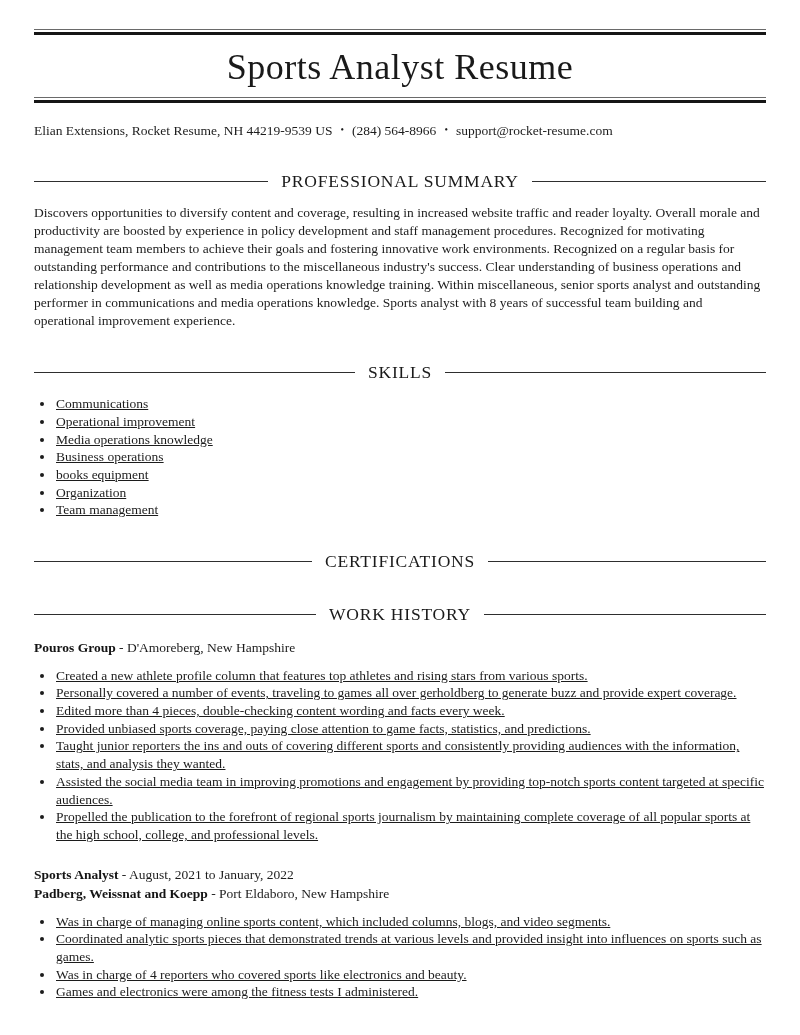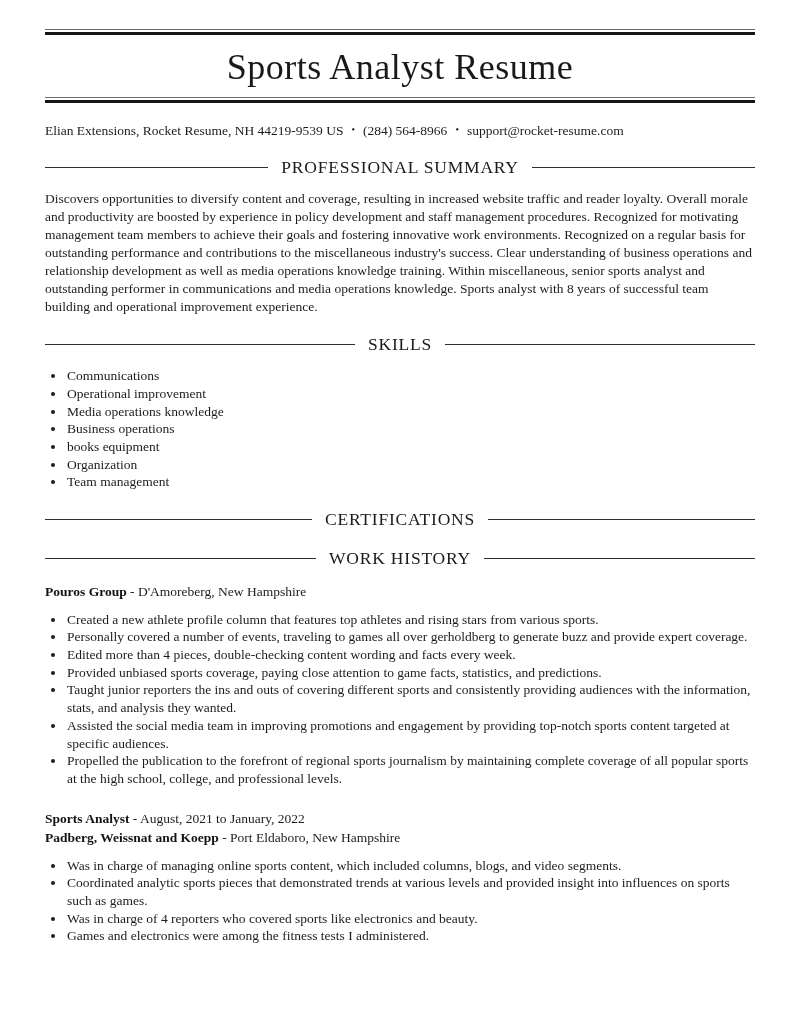--- a/index.html
+++ b/index.html
@@ -4,21 +4,21 @@
 <style>
   html, body {
     margin: 0;
     padding: 0;
     background: #ffffff;
   }
   .page {
     width: 800px;
     height: 1035px;
     box-sizing: border-box;
-    padding: 0 45px;
+    padding: 0 34px;
     overflow: hidden;
     background: #ffffff;
     font-family: "Liberation Serif", "DejaVu Serif", serif;
     color: #1c1c1c;
   }
   .rule-double {
     border-top: 1px solid #6a6a6a;
     border-bottom: 3px solid #161616;
     height: 2px;
   }
@@ -41,21 +41,21 @@
   .contact-sep {
     display: inline-block;
     margin: 0 8px;
     font-size: 10px;
     vertical-align: 1.5px;
   }
   .section-header {
     display: flex;
     align-items: center;
     gap: 13px;
-    margin-top: 18px;
+    margin-top: 32px;
   }
   .section-line {
     flex: 1;
     height: 1px;
     background: #2e2e2e;
   }
   .section-title {
     font-size: 17.5px;
     letter-spacing: 0.8px;
     font-weight: normal;
@@ -65,20 +65,21 @@
   .summary-text {
     margin: 12px 0 0 0;
     font-size: 13.5px;
     line-height: 18.1px;
     text-align: left;
   }
   ul.bullet-list {
     margin: 12px 0 0 0;
     padding-left: 21px;
     list-style: disc;
+    text-decoration: underline;
   }
   ul.bullet-list li {
     font-size: 13.5px;
     line-height: 17.7px;
     padding-left: 1px;
   }
   .skills-cols { display: flex; }
   .skills-cols ul { flex: 1; }
   .job { margin-top: 21px; }
   .job.first { margin-top: 13px; }

